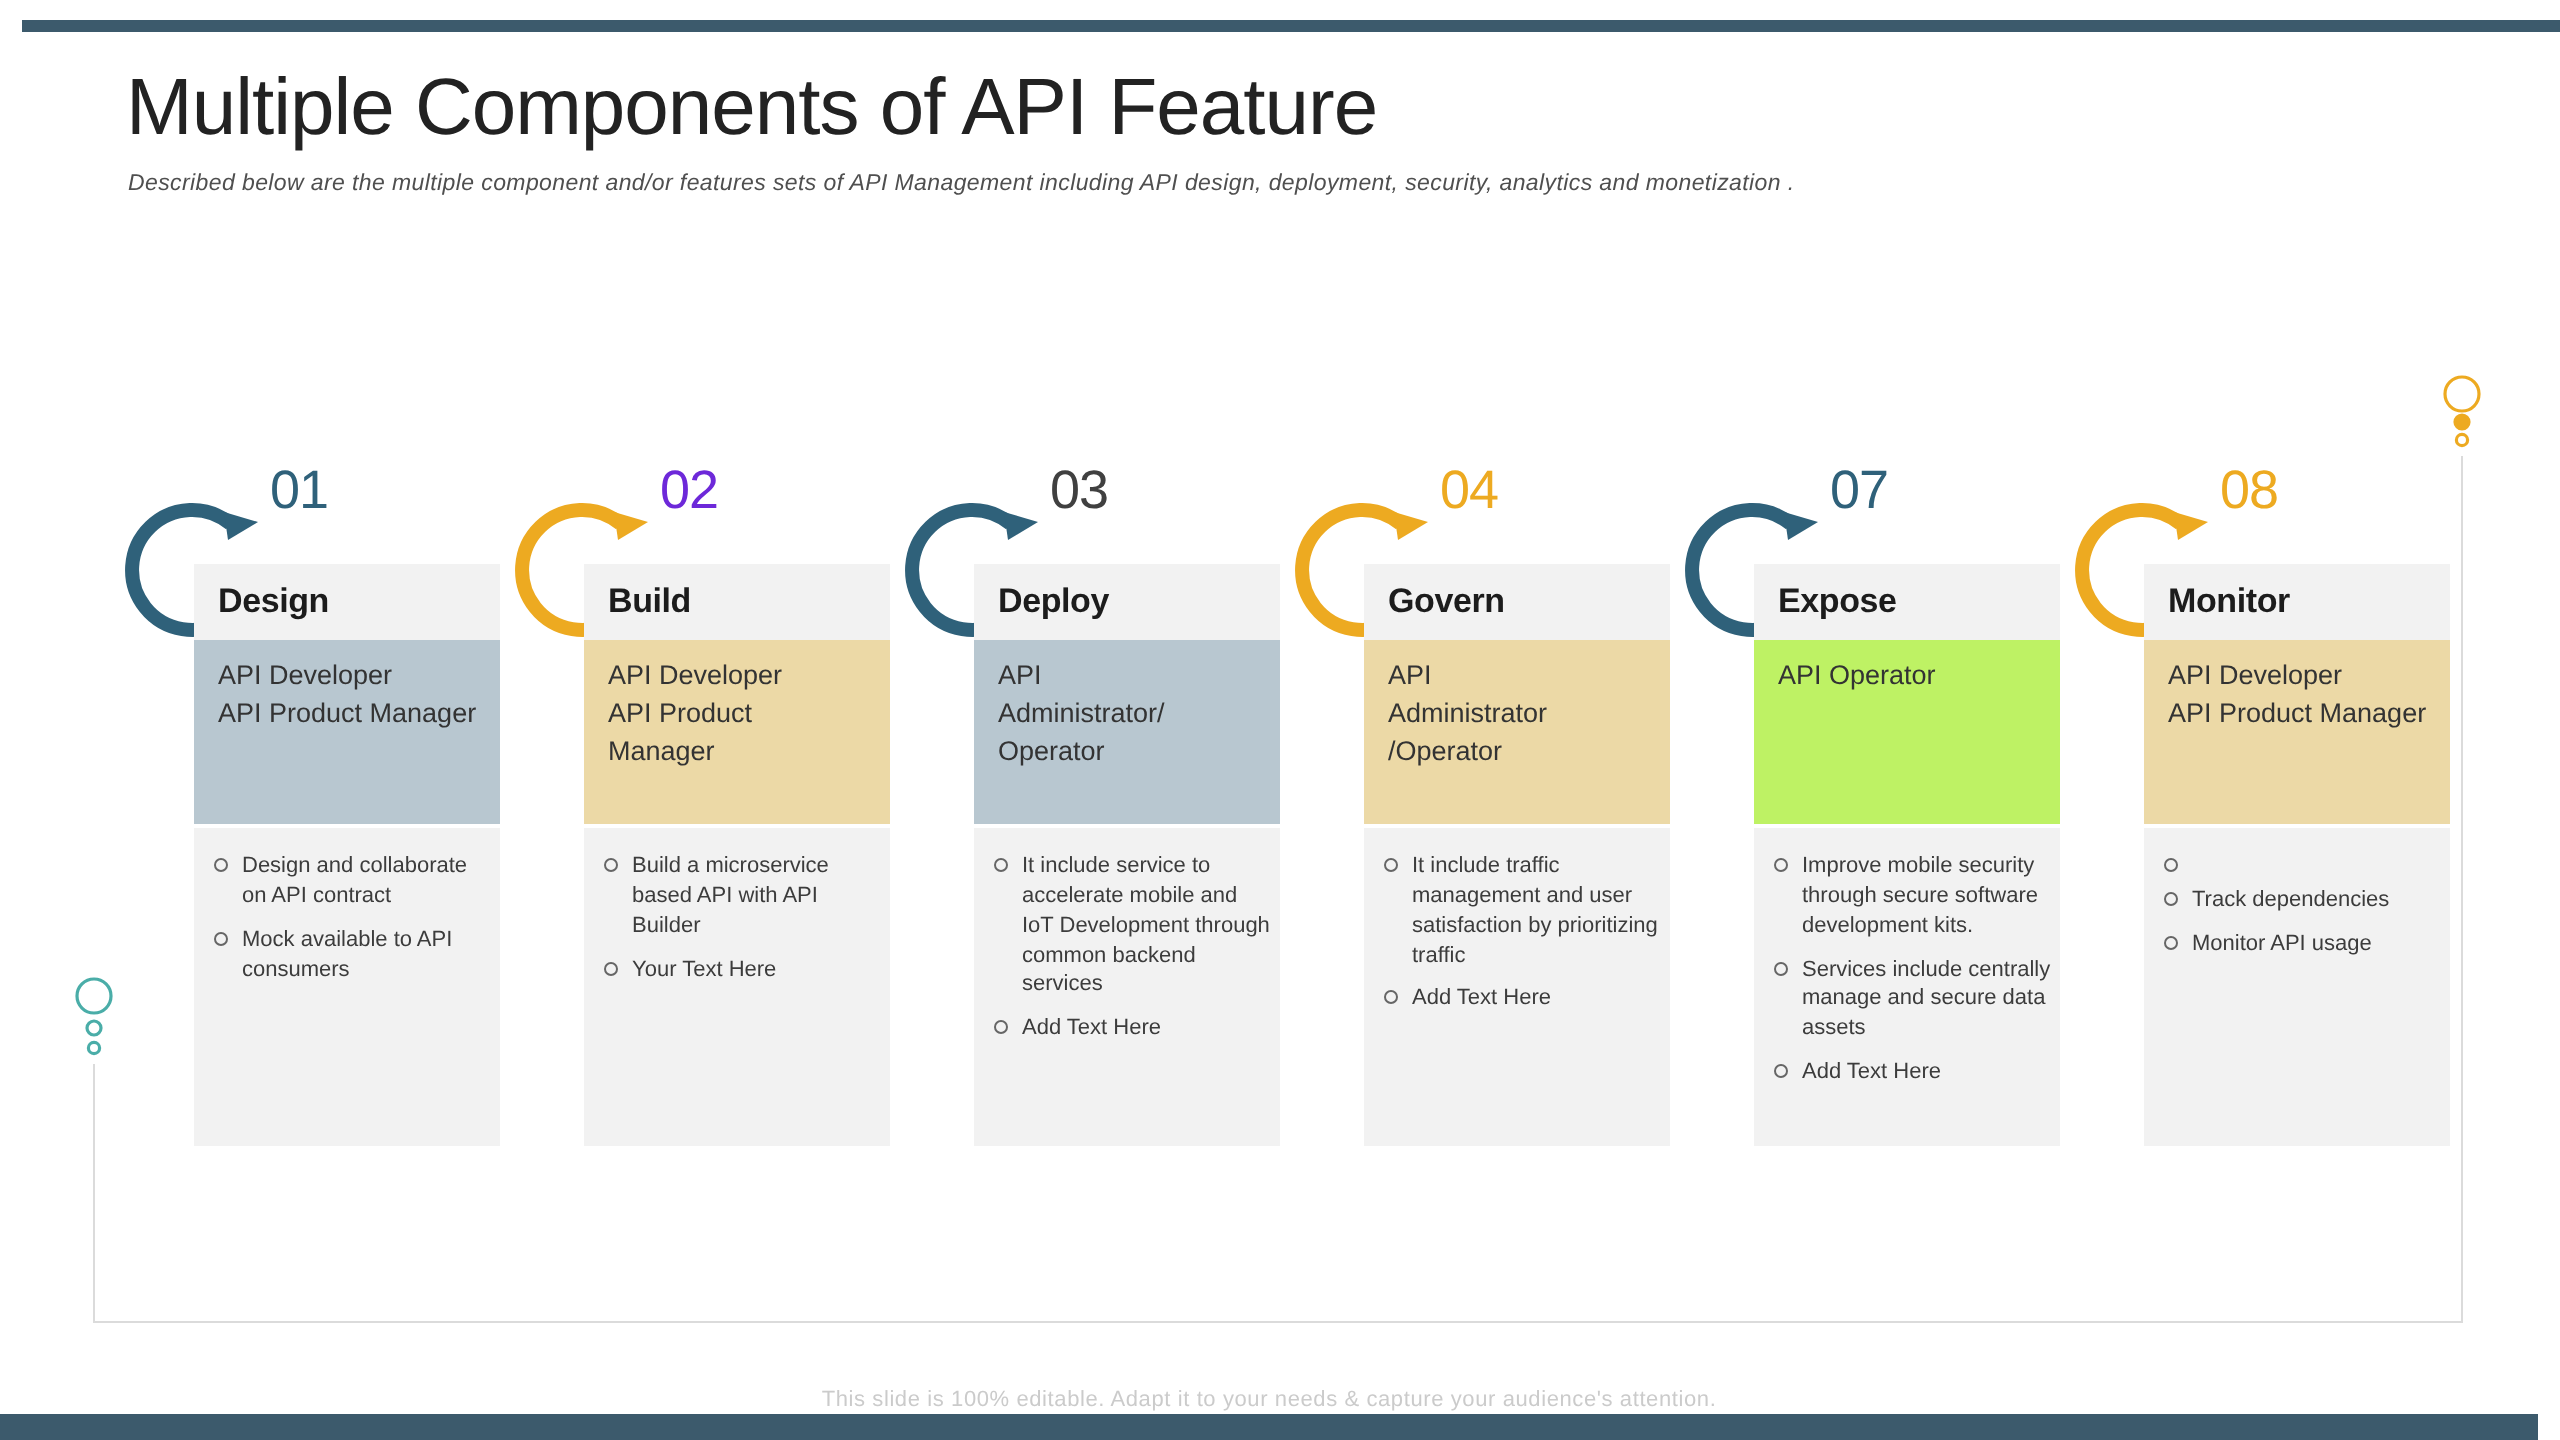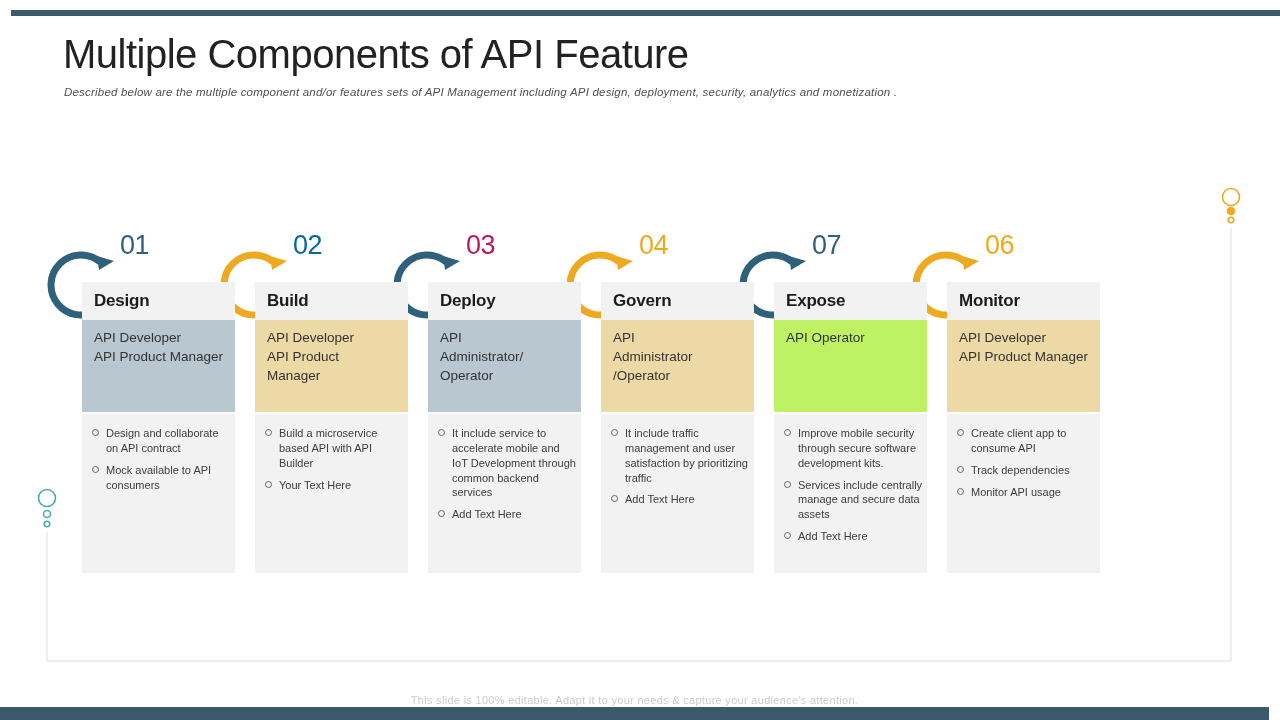--- a/index.html
+++ b/index.html
@@ -3,21 +3,21 @@
 <meta charset="utf-8">
 <style>
   html,body{margin:0;padding:0;background:#fff;}
   .slide{position:relative;width:1280px;height:720px;background:#ffffff;overflow:hidden;
          font-family:"Liberation Sans","DejaVu Sans",sans-serif;}
   .top-bar{position:absolute;left:11px;right:0;top:10px;height:6px;}
   .bottom-bar{position:absolute;left:0;right:11px;bottom:0;height:13px;}
   .title{position:absolute;left:63px;top:32px;font-size:40px;color:#222;letter-spacing:-0.5px;white-space:nowrap;}
   .subtitle{position:absolute;left:64px;top:86px;font-size:11.5px;font-style:italic;color:#4f4f4f;letter-spacing:0.2px;white-space:nowrap;}
   .deco{position:absolute;left:0;top:0;width:1280px;height:720px;pointer-events:none;}
-  .columns{position:absolute;left:82px;top:230px;display:flex;gap:20px;}
+  .columns{position:absolute;left:97px;top:230px;display:flex;gap:42px;}
   .column{position:relative;width:153px;}
   .num{height:52px;padding-left:38px;font-size:27px;letter-spacing:-0.5px;}
   .arc{position:absolute;left:-41px;top:15px;width:80px;height:80px;z-index:0;}
   .card{position:relative;z-index:1;}
   .card-head{background:#f2f2f2;height:38px;line-height:38px;padding-left:12px;
              font-weight:bold;font-size:17px;color:#1c1c1c;letter-spacing:-0.2px;}
   .card-role{height:83px;padding:9px 6px 0 12px;font-size:13.5px;color:#333;line-height:1.4;}
   .card-body{margin-top:2px;background:#f2f2f2;height:147px;padding:12px 4px 0 8px;}
   .bullet{display:flex;margin-bottom:7px;font-size:11px;color:#3c3c3c;line-height:1.35;}
   .bullet .dot{flex:0 0 16px;}
@@ -76,21 +76,21 @@
             </div>
           </div>
     </div>
   </div>
 
   <div class="column">
     <svg class="arc" viewBox="0 0 80 80">
       <path class="arc-path" d="M 59.3 17 A 30 30 0 1 0 56.3 65.2" fill="none" stroke-width="7" stroke="#edaa21"></path>
       <polygon class="arc-tip" points="56,11 73,16 58,25" fill="#edaa21"></polygon>
     </svg>
-    <div class="num" style="color: #0369a1;">02</div>
+    <div class="num" style="color: #6d28d9;">02</div>
     <div class="card">
       <div class="card-head">Build</div>
       <div class="card-role" style="background: rgb(236, 217, 166);">
             <div>API Developer</div>
             <div>API Product</div>
             <div>Manager</div>
           </div>
       <div class="card-body">
             <div class="bullet">
               <span class="dot">
@@ -106,21 +106,21 @@
             </div>
           </div>
     </div>
   </div>
 
   <div class="column">
     <svg class="arc" viewBox="0 0 80 80">
       <path class="arc-path" d="M 59.3 17 A 30 30 0 1 0 56.3 65.2" fill="none" stroke-width="7" stroke="#2f617a"></path>
       <polygon class="arc-tip" points="56,11 73,16 58,25" fill="#2f617a"></polygon>
     </svg>
-    <div class="num" style="color: #be185d;">03</div>
+    <div class="num" style="color: #404040;">03</div>
     <div class="card">
       <div class="card-head">Deploy</div>
       <div class="card-role" style="background: rgb(184, 199, 208);">
             <div>API</div>
             <div>Administrator/</div>
             <div>Operator</div>
           </div>
       <div class="card-body">
             <div class="bullet">
               <span class="dot">
@@ -200,33 +200,32 @@
             </div>
           </div>
     </div>
   </div>
 
   <div class="column">
     <svg class="arc" viewBox="0 0 80 80">
       <path class="arc-path" d="M 59.3 17 A 30 30 0 1 0 56.3 65.2" fill="none" stroke-width="7" stroke="#edaa21"></path>
       <polygon class="arc-tip" points="56,11 73,16 58,25" fill="#edaa21"></polygon>
     </svg>
-    <div class="num" style="color: rgb(237, 170, 33);">06</div>
+    <div class="num" style="color: rgb(237, 170, 33);">08</div>
     <div class="card">
       <div class="card-head">Monitor</div>
       <div class="card-role" style="background: rgb(236, 217, 166);">
             <div>API Developer</div>
             <div>API Product Manager</div>
           </div>
       <div class="card-body">
             <div class="bullet">
               <span class="dot">
                 <i></i>
               </span>
-              <span class="btxt">Create client  app to consume  API</span>
             </div>
             <div class="bullet">
               <span class="dot">
                 <i></i>
               </span>
               <span class="btxt">Track dependencies</span>
             </div>
             <div class="bullet">
               <span class="dot">
                 <i></i>

